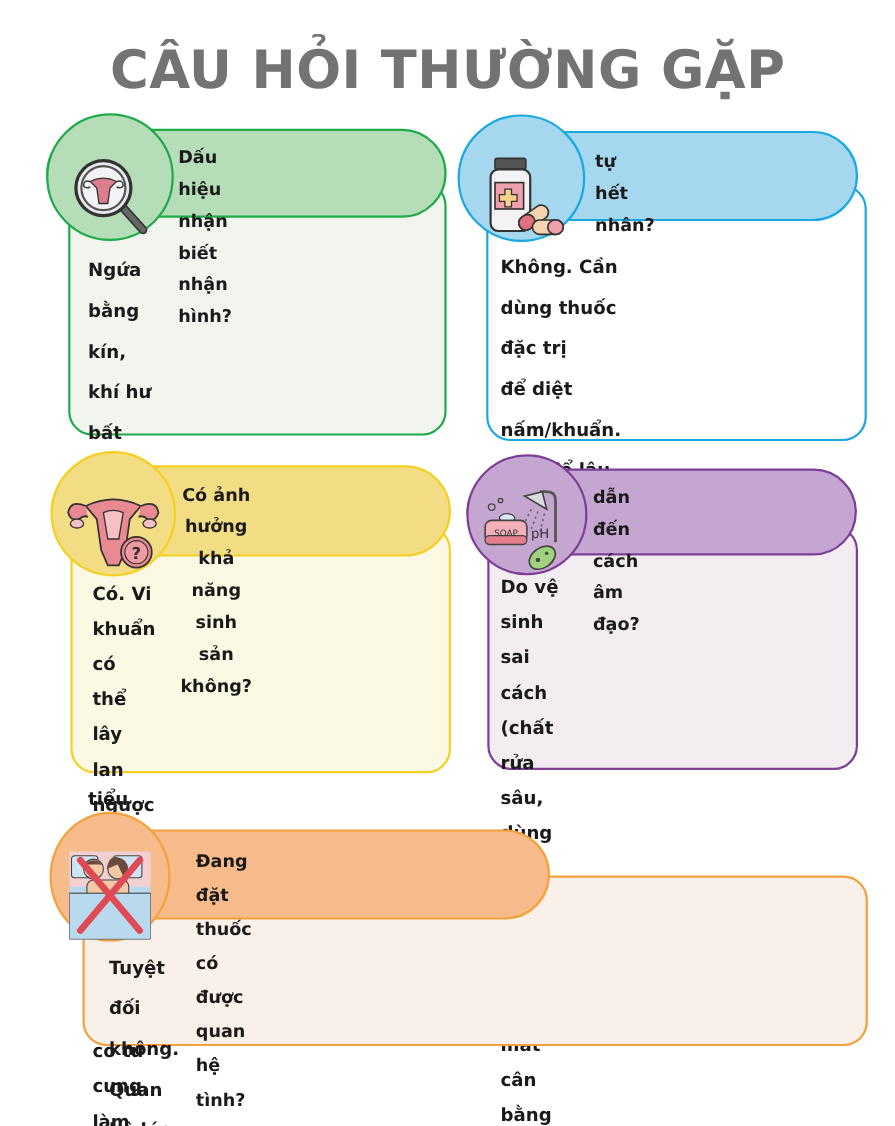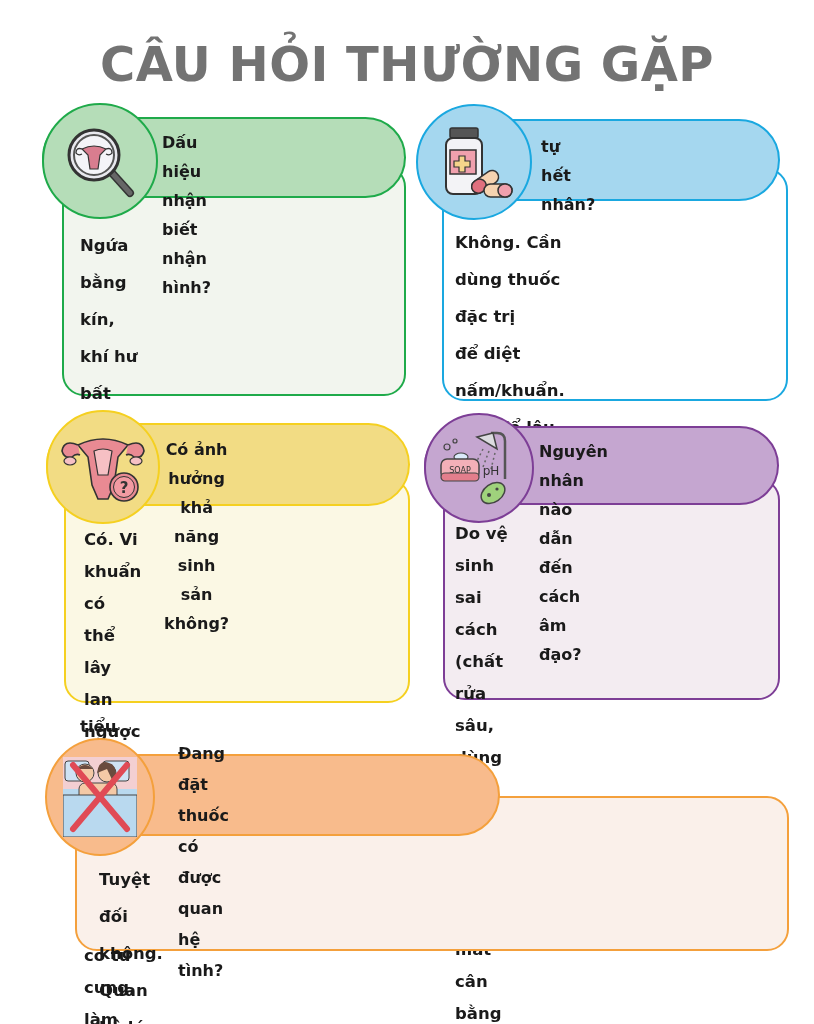--- a/index.html
+++ b/index.html
@@ -4,21 +4,21 @@
 <style>
   html, body { margin:0; padding:0; }
   body { width:814px; height:1024px; background:#ffffff; position:relative; overflow:hidden;
          font-family:"DejaVu Sans", "Liberation Sans", sans-serif; color:#1a1a1a; }
   .title { position:absolute; left:0; top:36px; width:814px; text-align:center;
            font-family:"DejaVu Sans", sans-serif; font-weight:bold; font-size:48px; letter-spacing:0.5px; }
   .card { position:absolute; }
   .body { position:absolute; border:2px solid; border-radius:22px; box-sizing:border-box; }
   .pill { position:absolute; border:2px solid; border-radius:45px; box-sizing:border-box; }
   .circle { position:absolute; border:2px solid; border-radius:50%; box-sizing:border-box;
-            display:flex; align-items:center; justify-content:center; }
+            display:flex; align-items:flex-end; justify-content:center; }
   .q { position:absolute; font-weight:bold; font-size:16px; line-height:29px; }
   .a { position:absolute; font-weight:bold; font-size:16.5px; line-height:37px; }
   svg { display:block; }
 </style>
 </head>
 <body>
 
 <div class="title" style="color:#737373;">CÂU HỎI THƯỜNG GẶP</div>
 
 <div class="card">
@@ -121,21 +121,20 @@
       <rect x="2" y="30" width="38" height="20" rx="6" fill="#f3b0b8" stroke="#444" stroke-width="1.5"></rect>
       <rect x="2" y="44" width="38" height="8" rx="4" fill="#e37e8c" stroke="#444" stroke-width="1.2"></rect>
       <text x="21" y="44" text-anchor="middle" font-family="DejaVu Sans, sans-serif" font-size="8" fill="#333">SOAP</text>
       <text x="52" y="46" text-anchor="middle" font-family="DejaVu Sans, sans-serif" font-size="12" fill="#333">pH</text>
       <ellipse cx="54" cy="64" rx="13" ry="9" transform="rotate(-35 54 64)" fill="#9fd27c" stroke="#444" stroke-width="1.5"></ellipse>
       <circle cx="50" cy="66" r="2" fill="#444"></circle>
         <circle cx="58" cy="60" r="1.6" fill="#444"></circle>
     </svg>
   </div>
   <div class="q" style="left:539px; top:437px;">
-    <div>Nguyên nhân nào</div>
     <div>dẫn đến cách âm đạo?</div>
   </div>
   <div class="a" style="left:455px; top:518px; line-height:32px;">
     <div>Do vệ sinh sai cách (chất rửa</div>
     <div>sâu, dùng chất tẩy rửa mạnh)</div>
     <div>làm mất cân bằng pH và tiêu</div>
 
   </div>
 </div>
 
@@ -151,21 +150,21 @@
       <circle cx="22" cy="16" r="9" fill="#f4c9a6" stroke="#444" stroke-width="1"></circle>
       <path d="M14 12 Q22 4 30 12" fill="#6a4b3e"></path>
       <circle cx="44" cy="16" r="9" fill="#f4c9a6" stroke="#444" stroke-width="1"></circle>
       <path d="M34 16 Q36 2 46 6 Q56 8 52 30 Q48 20 44 12 Z" fill="#6a4b3e"></path>
       <rect x="16" y="26" width="38" height="22" rx="6" fill="#f4c9a6" stroke="#444" stroke-width="1"></rect>
       <rect x="0" y="38" width="74" height="42" fill="#b9d9ef" stroke="#444" stroke-width="1"></rect>
       <line x1="10" y1="8" x2="64" y2="72" stroke="#e04a55" stroke-width="6" stroke-linecap="round"></line>
       <line x1="64" y1="8" x2="10" y2="72" stroke="#e04a55" stroke-width="6" stroke-linecap="round"></line>
     </svg>
   </div>
-  <div class="q" style="left:178px; top:738px; line-height:31px;">
+  <div class="q" style="left:178px; top:767px; line-height:31px;">
     <div>Đang đặt thuốc có được quan</div>
     <div>hệ tình?</div>
   </div>
   <div class="a" style="left:99px; top:861px; line-height:37px;">
     <div>Tuyệt đối không. Quan hệ lúc này gây tổn thương niêm mạc, giảm</div>
 
   </div>
 </div>
 
 </body></html>

